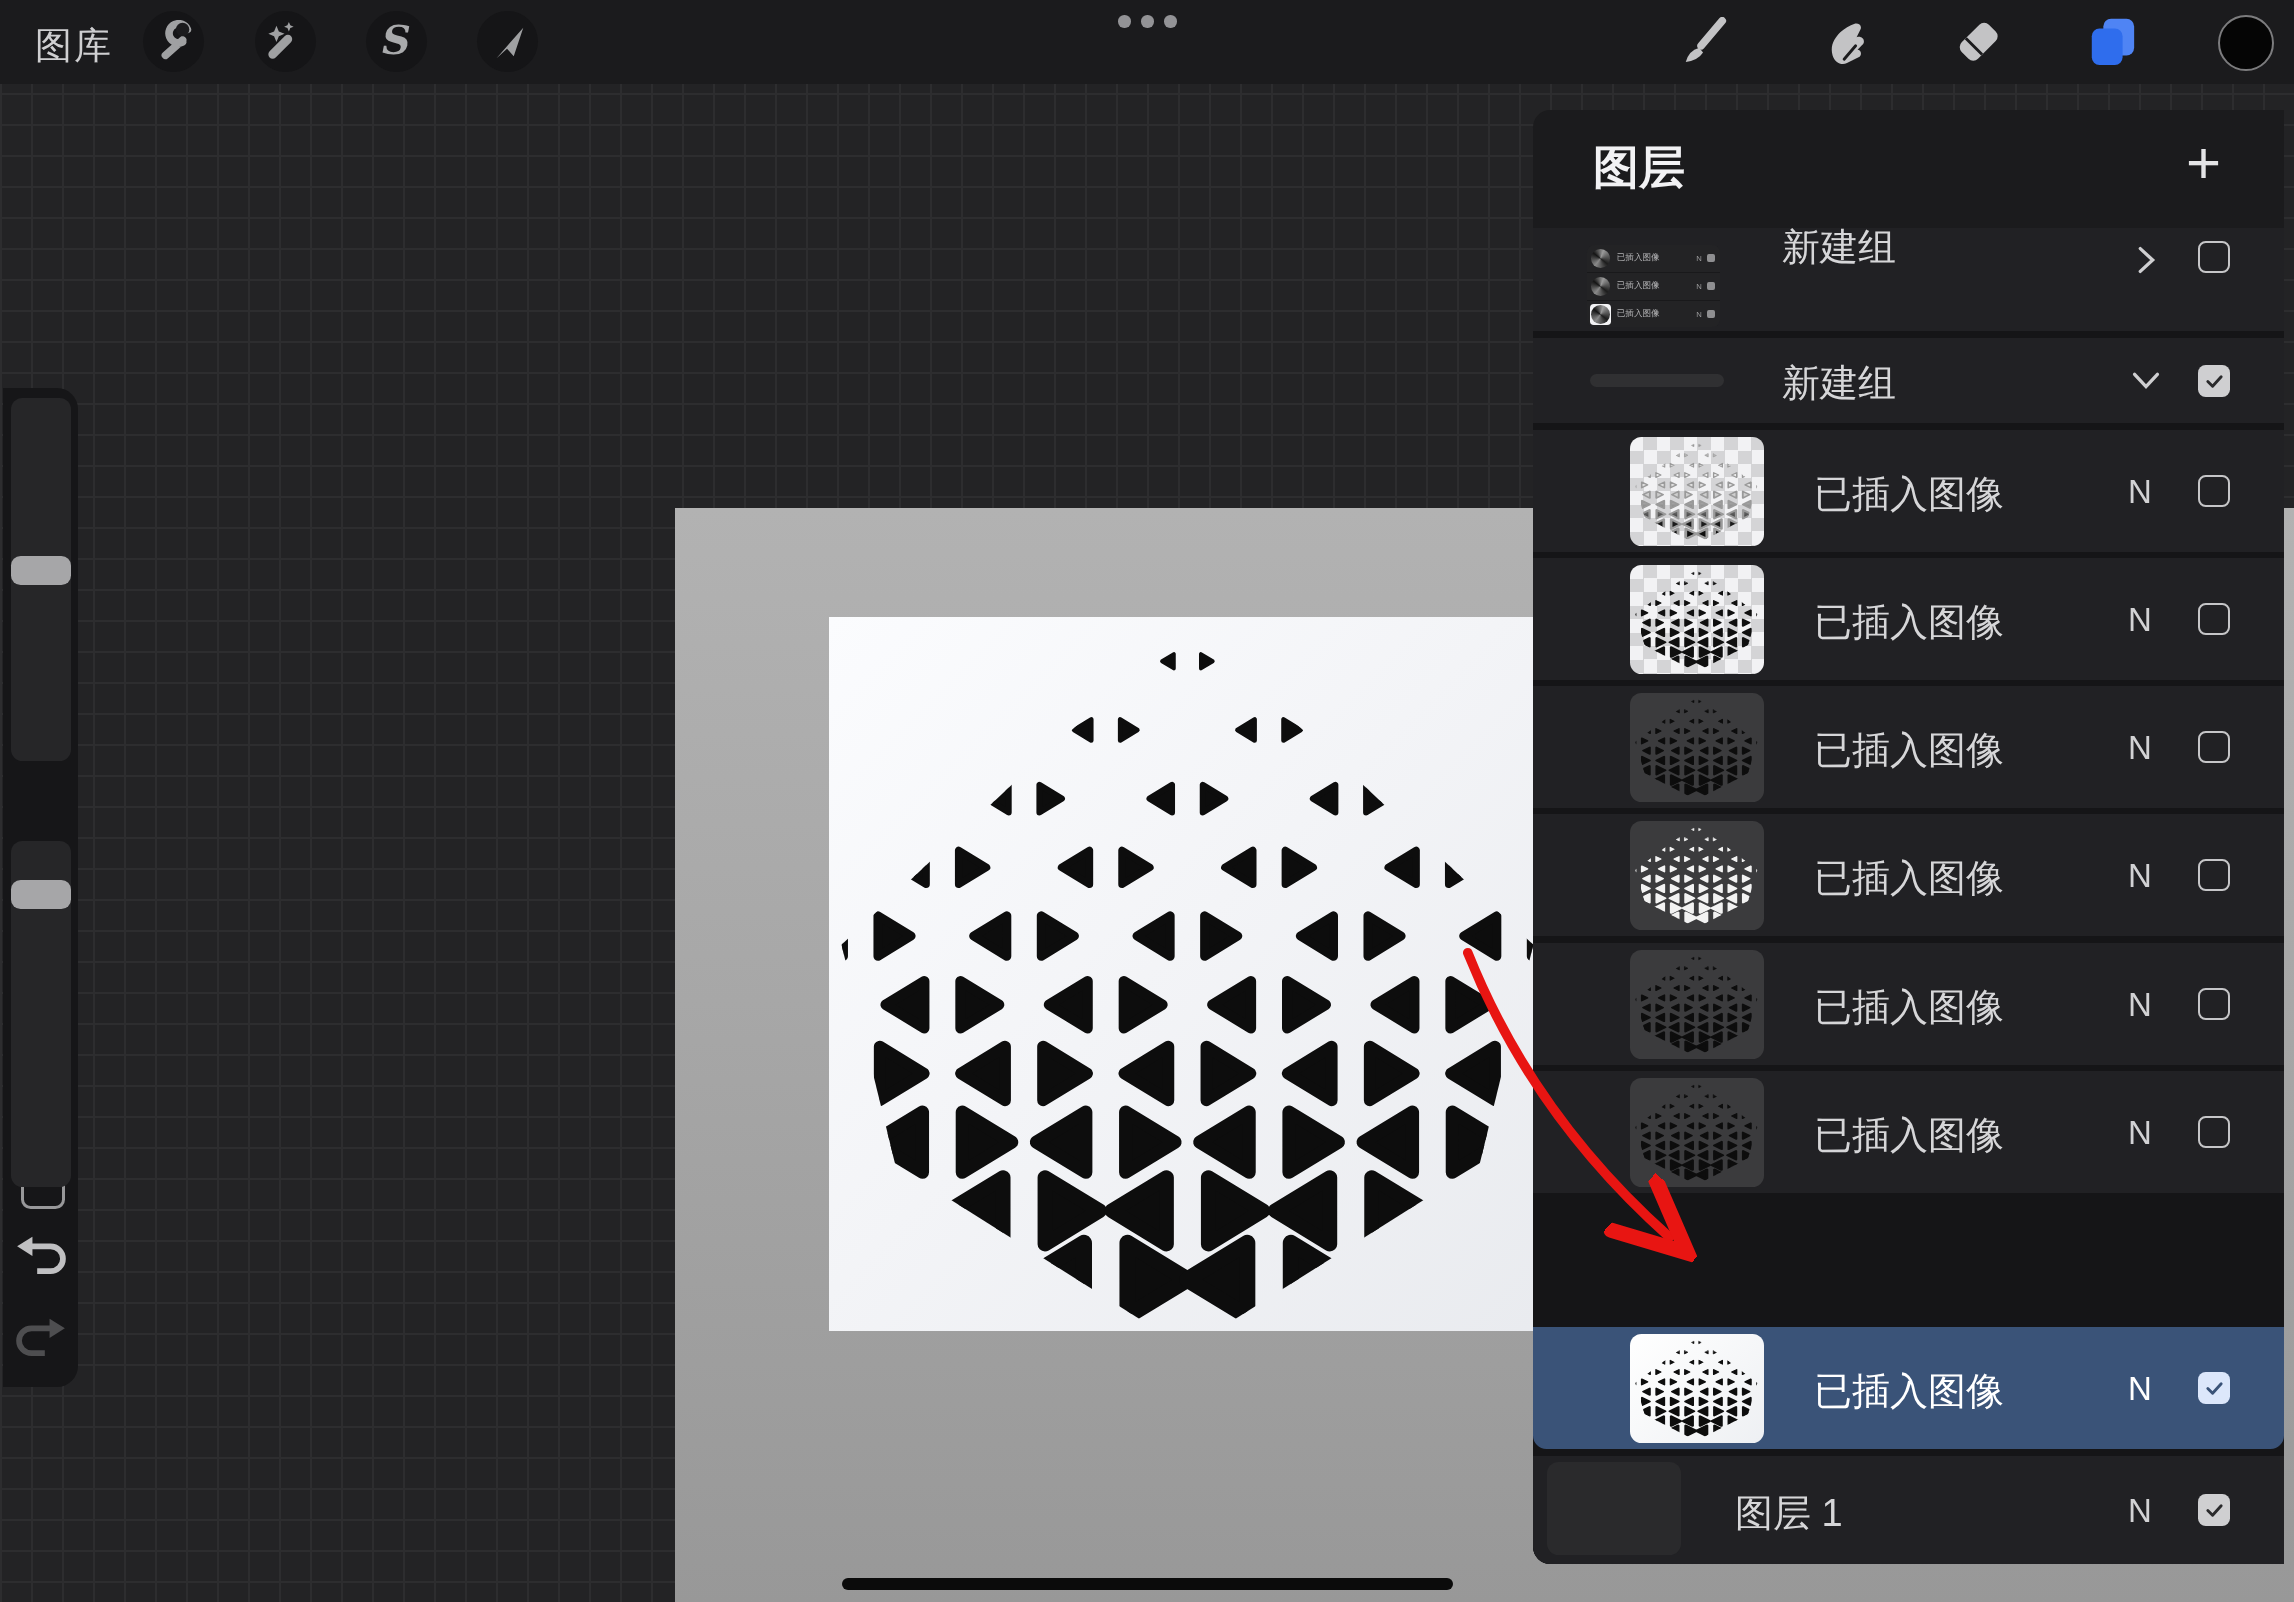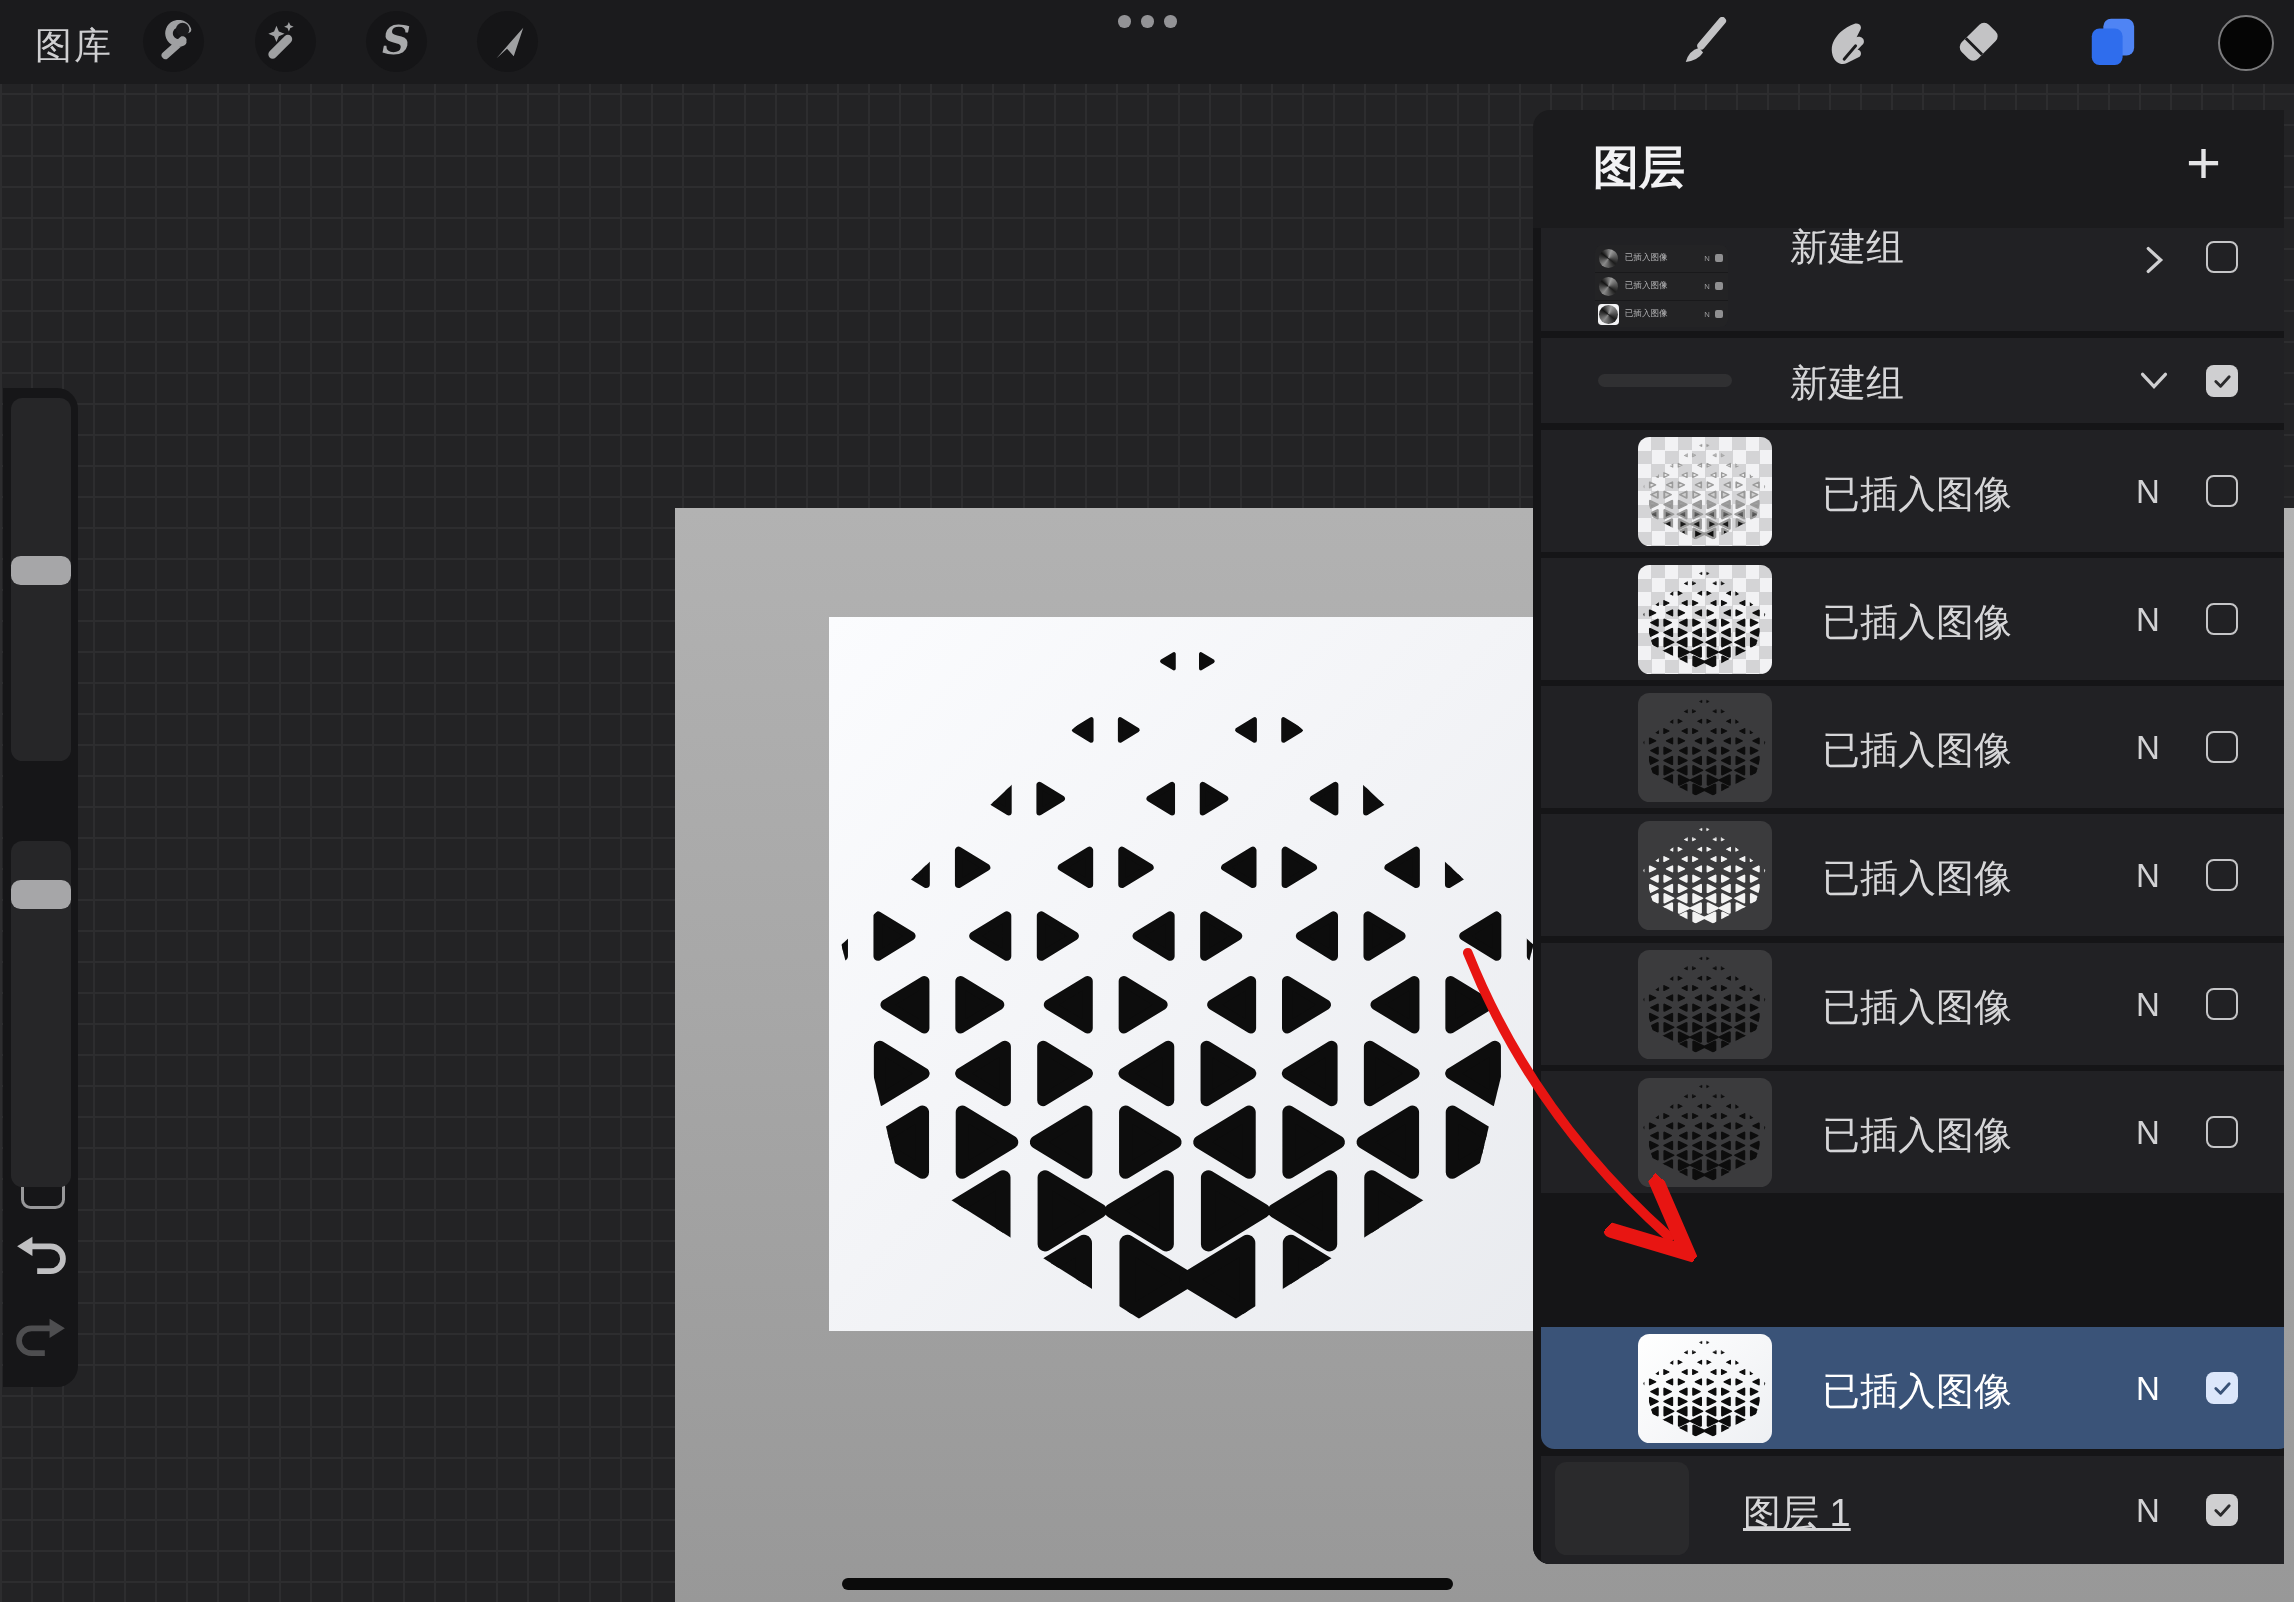--- a/index.html
+++ b/index.html
@@ -39,21 +39,21 @@
   .modify-btn{position:absolute;left:18px;top:780px;width:38px;height:35px;border:3.8px solid #98989a;border-radius:9.6px;background:transparent;}
   .undo-redo{position:absolute;left:13.4px;width:50px;height:42px;}
 
   
   .layers-panel{position:absolute;left:1533px;top:110px;width:751px;height:1454px;
     background:#1b1b1d;border-radius:17.3px 0 0 17.3px;overflow:hidden;}
   .panel-title{position:absolute;left:60px;top:27px;font-size:46px;font-weight:bold;color:#f2f2f4;}
   .add-layer-btn{position:absolute;left:640px;top:25px;width:61px;height:61px;
     color:#e4e4e6;font-size:60px;font-weight:200;line-height:56px;text-align:center;}
   .layer-list{position:absolute;left:0;top:118px;right:0;bottom:0;overflow:hidden;background:#151517;}
-  .layer-row{position:absolute;left:8px;width:751px;background:#212124;}
+  .layer-row{position:absolute;left:0;width:751px;background:#212124;}
   .layer-row.sel-primary{background:#2f73f1;border-radius:13.4px 13.4px 0 0;}
   .layer-row.sel-secondary{background:#3a5378;border-radius:0 0 13.4px 13.4px;}
   .row-label{position:absolute;font-size:38px;color:#d6d6d8;white-space:nowrap;}
   .sel-primary .row-label,.sel-secondary .row-label{color:#ffffff;}
   .blend-letter{position:absolute;width:58px;text-align:center;font-size:33px;color:#d2d2d4;}
   .sel-secondary .blend-letter{color:#fff;}
   .chk{position:absolute;width:32px;height:32px;border-radius:7.7px;box-sizing:border-box;}
   .chk.off{border:2.9px solid #c6c6c8;}
   .chk.on{background:#cfcfd1;display:flex;align-items:center;justify-content:center;}
   .chk.on.blue{background:#dce7fb;}
@@ -407,21 +407,21 @@
           <div class="row-label" style="left: 281px; top: 39px;">已插入图像</div>
           <div class="blend-letter" style="left: 578px; top: 43px;">N</div>
           <div class="chk on blue" style="left: 665px; top: 45px;">
             <svg width="21" height="21" viewBox="0 0 22 22">
               <polyline points="4,11 9,16 18,6" fill="none" stroke="#3a5378" stroke-width="3" stroke-linecap="round" stroke-linejoin="round"></polyline>
             </svg>
           </div>
         </div>
         <div class="layer-row" style="top: 1228px; height: 108px;">
           <div class="thumb emptybg" style="left: 14.4px; top: 5.8px; width: 134px; height: 93px;"></div>
-          <div class="row-label" style="left: 202px; top: 32px; text-decoration: underline;">图层 1</div>
+          <div class="row-label" style="left: 202px; top: 32px;">图层 1</div>
           <div class="blend-letter" style="left: 578px; top: 36px;">N</div>
           <div class="chk on" style="left: 665px; top: 38px;">
             <svg width="21" height="21" viewBox="0 0 22 22">
               <polyline points="4,11 9,16 18,6" fill="none" stroke="#2a2a2c" stroke-width="3" stroke-linecap="round" stroke-linejoin="round"></polyline>
             </svg>
           </div>
         </div>
       </div>
   </div>
 

